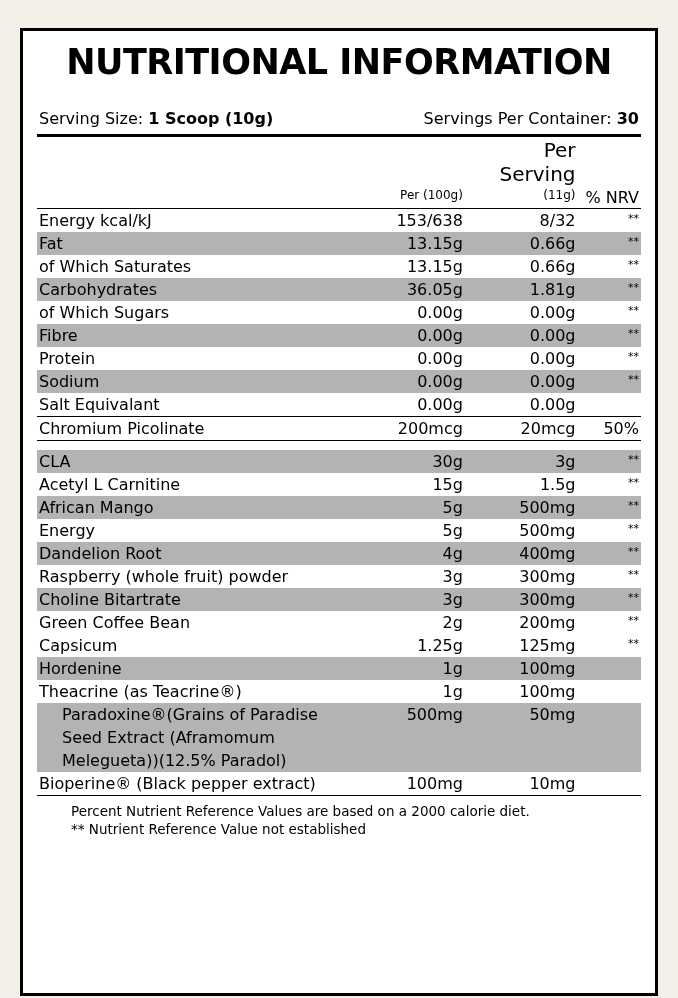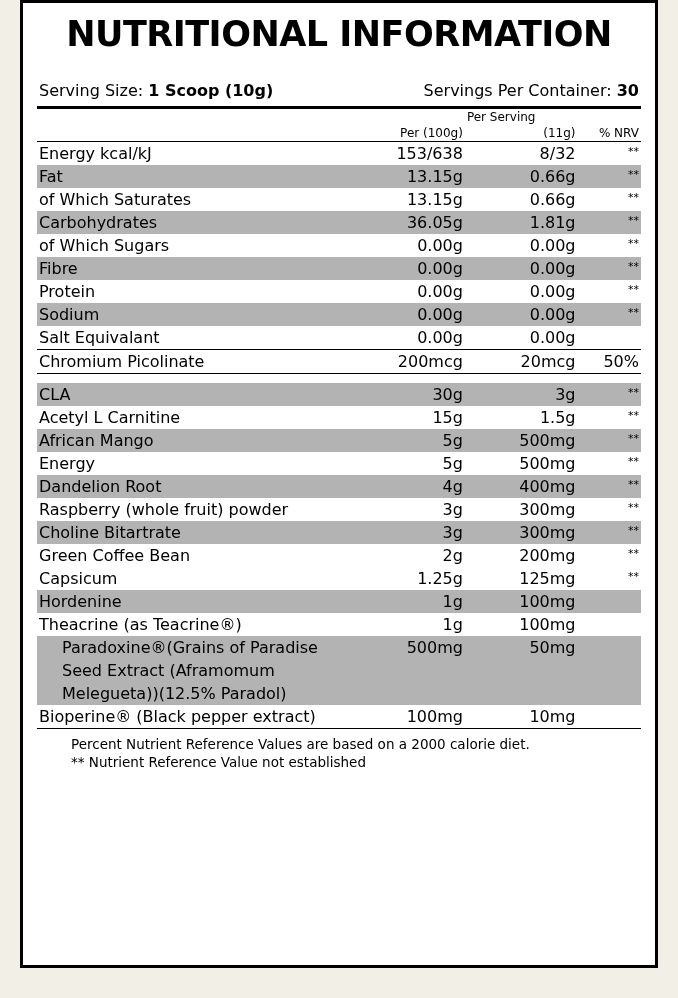--- a/index.html
+++ b/index.html
@@ -10,21 +10,21 @@
   body {
     width: 678px;
     height: 998px;
     font-family: "DejaVu Sans", sans-serif;
     color: #000;
     overflow: hidden;
   }
   .panel {
     position: absolute;
     left: 20px;
-    top: 0;
+    top: 28px;
     width: 638px;
     height: 968px;
     background: #ffffff;
     border: 3px solid #000;
     box-sizing: border-box;
     padding: 10px 14px 8px 14px;
   }
   .title {
     font-size: 35px;
     font-weight: bold;
@@ -61,33 +61,33 @@
     padding: 1px 2px;
     vertical-align: top;
   }
   col.c-name { width: 300px; }
   col.c-p100 { width: 118px; }
   col.c-pserv { width: 110px; }
   col.c-nrv { width: 62px; }
 
   .hdr-wrap { padding-top: 4px; }
   .hdr-perserving {
-    text-align: left;
-    font-size: 12px;
+    text-align: right;
+    font-size: 20px;
     padding-bottom: 0px;
   }
   .hdr-cell {
     text-align: right;
     font-size: 12px;
     padding-bottom: 2px;
     white-space: nowrap;
   }
   .hdr-nrv {
     text-align: right;
-    font-size: 12px;
+    font-size: 16px;
     padding-bottom: 2px;
     white-space: nowrap;
   }
   .name { text-align: left; white-space: nowrap; }
   .num  { text-align: right; white-space: nowrap; }
   .nrv  { text-align: right; white-space: nowrap; }
   .star { text-align: right; font-size: 11px; vertical-align: top; padding-top: 4px; }
   tr.shade td { background: #b3b3b3; }
   tr.row td { height: 23px; line-height: 23px; padding-top: 0; padding-bottom: 0; }
   tr.row td.star { line-height: 20px; }

